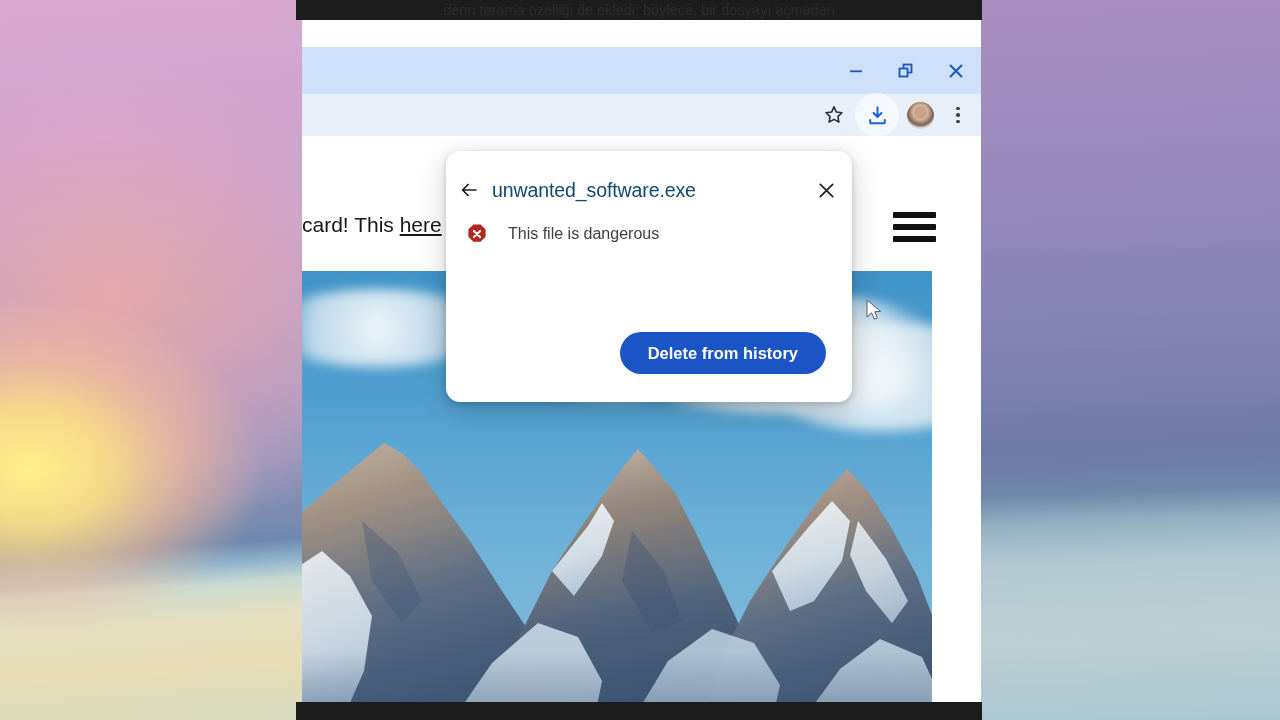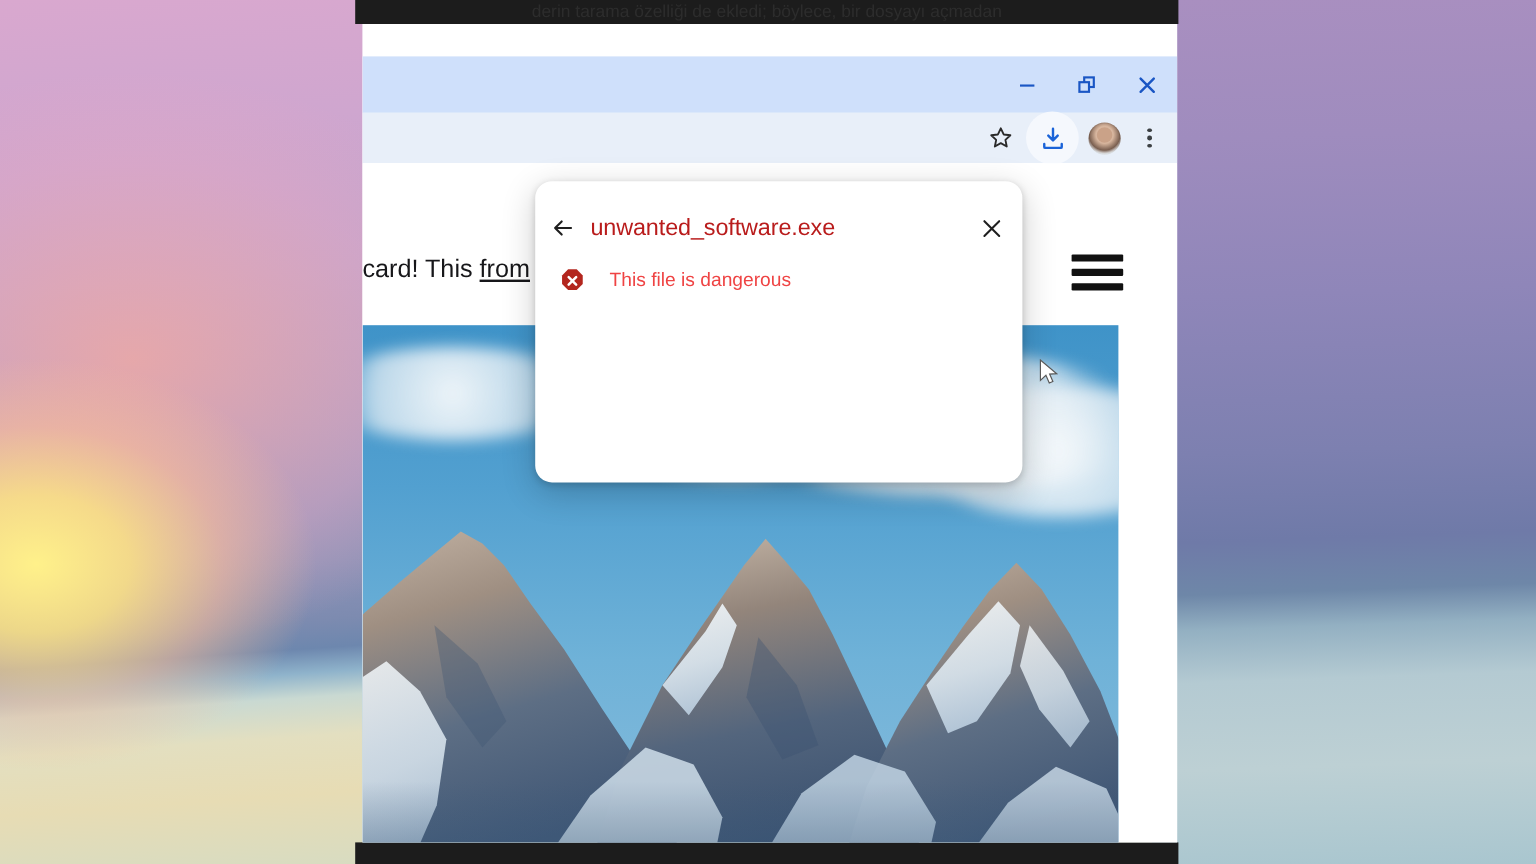--- a/index.html
+++ b/index.html
@@ -137,30 +137,30 @@
     background: #ffffff; border-radius: 14px;
     box-shadow: 0 2px 6px rgba(0,0,0,.16), 0 8px 28px rgba(0,0,0,.20);
     z-index: 30;
   }
   #dialog-header {
     position: absolute; left: 0; top: 20px; width: 100%; height: 38px;
     display: flex; align-items: center;
   }
   #dialog-back-btn { width: 46px; display:flex; align-items:center; justify-content:center; }
   #dialog-title {
-    font-size: 19.5px; color: #b91c1c; letter-spacing: -0.1px;
+    font-size: 19.5px; color: #0c4a6e; letter-spacing: -0.1px;
     font-family: "Liberation Sans", sans-serif; flex: 1;
   }
   #dialog-close-btn { width: 52px; display:flex; align-items:center; justify-content:center; }
   #danger-row {
     position: absolute; left: 0; top: 72px; width: 100%;
     display: flex; align-items: center;
   }
   #danger-icon-wrap { width: 62px; display:flex; align-items:center; justify-content:center; }
-  #danger-text { font-size: 16px; color: #ef4444; }
+  #danger-text { font-size: 16px; color: #404040; }
   #learn-link {
     position: absolute; left: 505px; top: 108px;
     margin-left: -446px;
     width: 270px;
     font-size: 16px; line-height: 25px;
     color: #1a56c4; text-decoration: underline;
     text-underline-offset: 3px; cursor: pointer;
   }
   #delete-button {
     position: absolute; right: 26px; bottom: 28px;
@@ -226,21 +226,21 @@
           <i></i>
           <i></i>
           <i></i>
         </span>
     </div>
   </div>
 
   <div id="page-viewport">
 
     <div id="page-banner-text">
-      <span>card! This </span><span class="link-here">from</span>
+      <span>card! This </span><span class="link-here">here</span>
     </div>
 
     <div id="hamburger-menu">
       <span></span>
       <span></span>
       <span></span>
     </div>
 
     <div id="hero-photo">
 
@@ -313,17 +313,18 @@
     <div id="danger-icon-wrap">
       <svg width="22" height="22" viewBox="0 0 24 24">
         <path d="M8.1 1.6h7.8l5.5 5.5v7.8l-5.5 5.5H8.1L2.6 14.9V7.1z" fill="#b3261e"></path>
         <path d="M8.6 8.6 L15.4 15.4 M15.4 8.6 L8.6 15.4" stroke="#fff" stroke-width="2.3" stroke-linecap="round"></path>
       </svg>
     </div>
     <div id="danger-text">This file is dangerous</div>
   </div>
 
 
+  <button id="delete-button">Delete from history</button>
 </div>
 
 <svg id="cursor-arrow" width="18" height="24" viewBox="0 0 18 24">
   <path d="M1 1 L1 18 L5.6 13.8 L8.4 20.2 L11.4 18.9 L8.7 12.7 L14.6 12.4 Z" fill="#ffffff" stroke="#5a5a5a" stroke-width="1"></path>
 </svg>
 
 </body></html>

